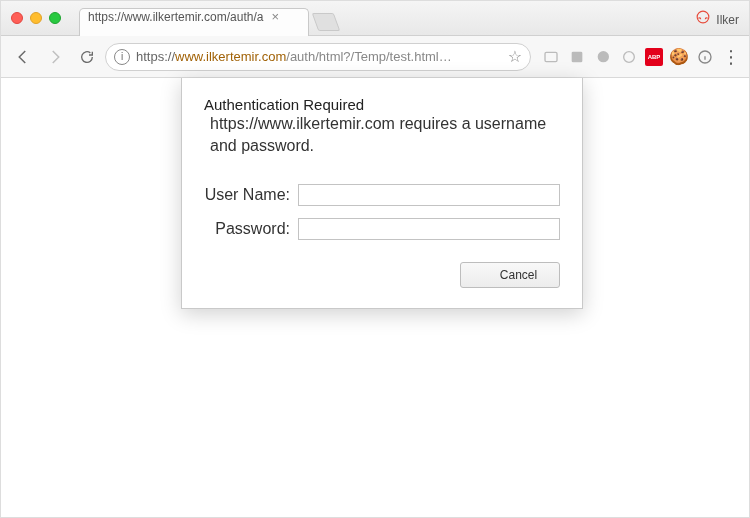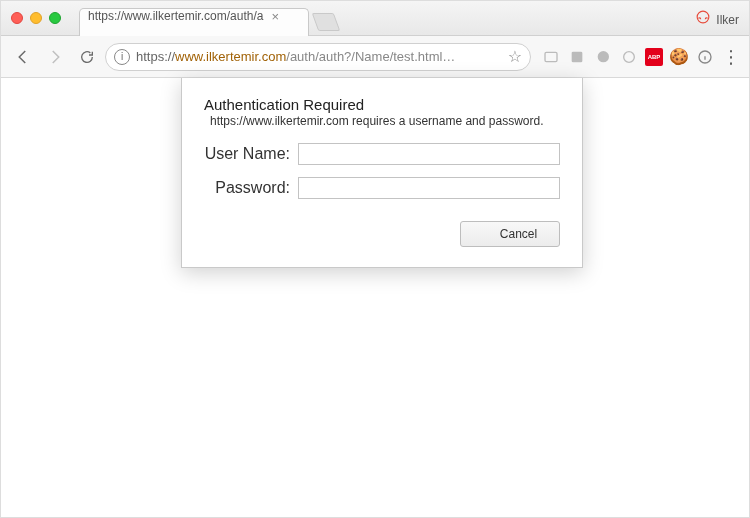--- a/index.html
+++ b/index.html
@@ -37,22 +37,22 @@
 
     .tab {
       margin-left: 18px;
       height: 28px;
       background: #fdfdfd;
       border: 1px solid #c9c9c9;
       border-bottom: none;
       border-top-left-radius: 5px;
       border-top-right-radius: 5px;
       display: flex;
-      align-items: flex-start;
-      padding: 0 8px;
+      align-items: flex-end;
+      padding: 12px 8px;
       font-size: 12px;
       color: #555;
       min-width: 230px;
       position: relative;
       top: 4px;
     }
     .tab-close {
       margin-left: 8px;
       font-size: 13px;
       color: #888;
@@ -168,23 +168,23 @@
       padding: 18px 22px 20px 22px;
       font-size: 13px;
       color: #333;
     }
     .dialog-title {
       font-size: 15px;
       font-weight: 400;
       color: #222;
     }
     .dialog-msg {
-      font-size: 12px;
+      font-size: 16px;
       color: #333;
-      margin-bottom: 13px;
+      margin-bottom: 26px;
       margin-left: 6px;
       line-height: 1.4;
     }
     .field-row {
       display: flex;
       align-items: center;
       margin-bottom: 12px;
       gap: 8px;
     }
     .field-label {
@@ -260,21 +260,21 @@
   </div>
   <div class="nav-btn">
     <svg width="16" height="16" viewBox="0 0 24 24">
         <path fill="none" stroke="#6b6b6b" stroke-width="2" d="M20 12a8 8 0 1 1-3-6.2M20 4v5h-5"></path>
       </svg>
   </div>
 
   <div class="omnibox">
     <span class="info-icon">i</span>
     <span class="url">
-      <span class="secure"><span>https</span>://</span><span class="domain">www.ilkertemir.com</span><span>/auth/auth?/Name/test.html…</span>
+      <span class="secure"><span>https</span>://</span><span class="domain">www.ilkertemir.com</span><span>/auth/html?/Temp/test.html…</span>
     </span>
     <span class="star-icon">☆</span>
   </div>
 
   <div class="ext-icons">
     <div class="ext">
       <svg width="16" height="16" viewBox="0 0 24 24">
           <rect x="3" y="5" width="18" height="14" rx="2" fill="none" stroke="#bbb" stroke-width="2"></rect>
         </svg>
     </div>

